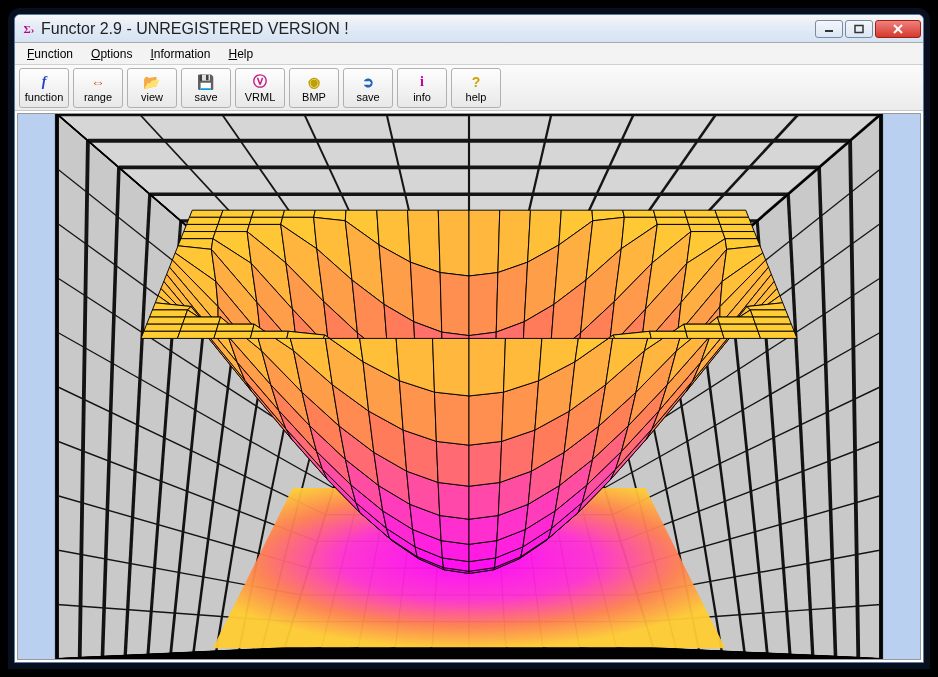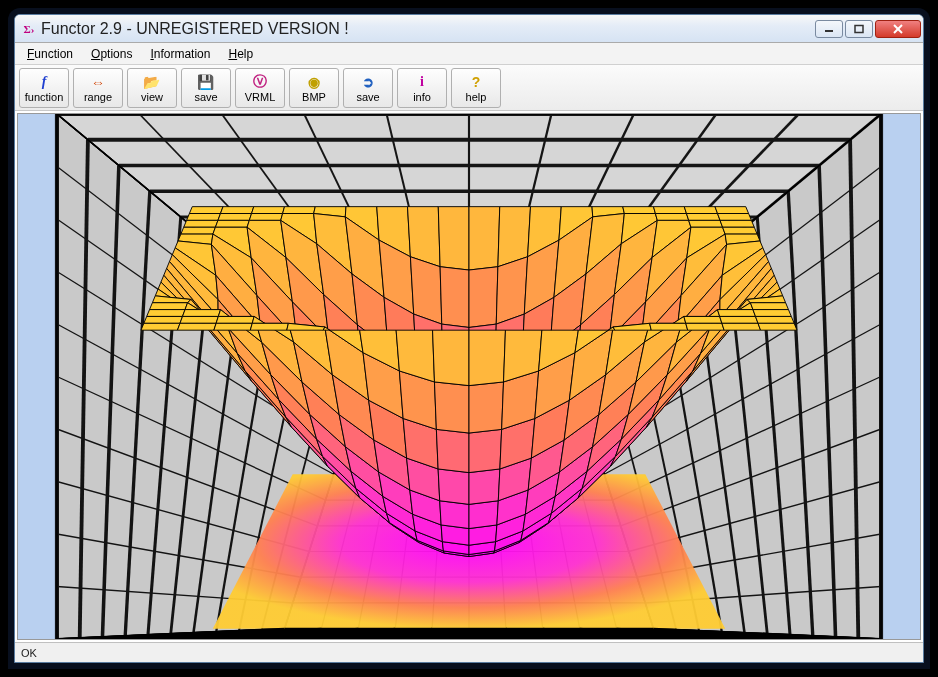--- a/index.html
+++ b/index.html
@@ -579,17 +579,14 @@
           <polygon points="543.3850022862367,231.81069958847735 580.595031245237,206.89300411522635 582.2222222222222,210 546.6666666666666,210" fill="rgb(255,198,54)"></polygon>
           <polygon points="580.595031245237,206.89300411522635 616.2345679012346,203.33333333333331 617.7777777777778,210 582.2222222222222,210" fill="rgb(255,203,51)"></polygon>
           <polygon points="616.2345679012346,203.33333333333331 651.4814814814815,203.33333333333331 653.3333333333334,210 617.7777777777778,210" fill="rgb(255,204,51)"></polygon>
           <polygon points="651.4814814814815,203.33333333333331 686.7283950617284,203.33333333333331 688.8888888888889,210 653.3333333333334,210" fill="rgb(255,204,51)"></polygon>
           <polygon points="686.7283950617284,203.33333333333331 721.9753086419753,203.33333333333331 724.4444444444445,210 688.8888888888889,210" fill="rgb(255,204,51)"></polygon>
           <polygon points="721.9753086419753,203.33333333333331 757.2222222222222,203.33333333333331 760,210 724.4444444444445,210" fill="rgb(255,204,51)"></polygon>
         </g>
     </svg>
   </div>
 
-  <div class="statusbar">
-    <span>OK</span>
-  </div>
 
 </div>
 
 </body></html>

